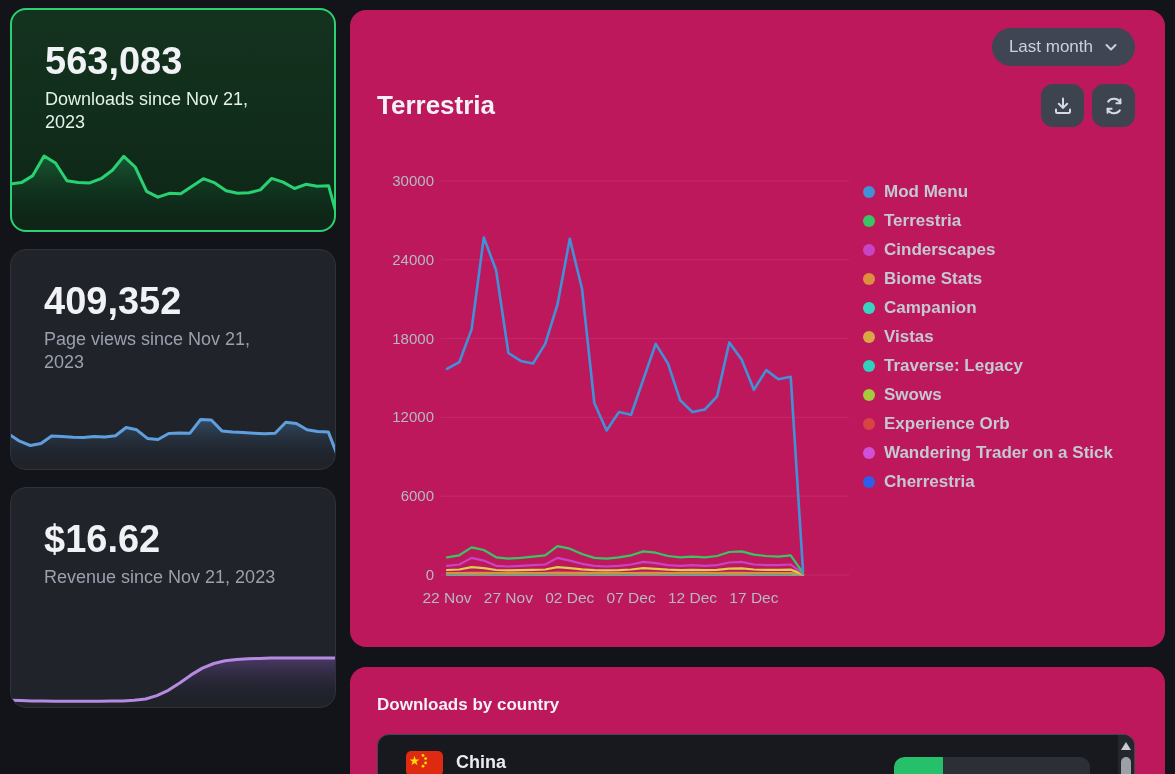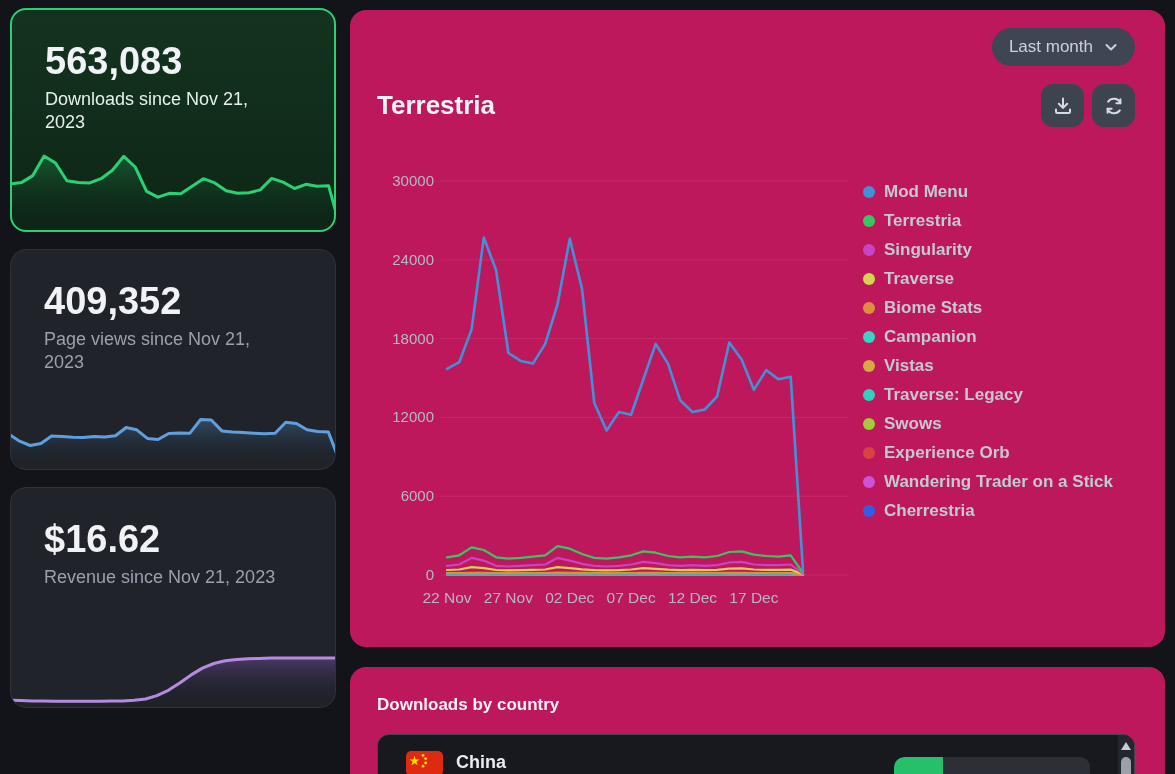--- a/index.html
+++ b/index.html
@@ -188,25 +188,21 @@
             <li>
               <span class="dot" style="background: rgb(65, 145, 214);"></span>
               <span>Mod Menu</span>
             </li>
             <li>
               <span class="dot" style="background: rgb(56, 198, 98);"></span>
               <span>Terrestria</span>
             </li>
             <li>
               <span class="dot" style="background: rgb(201, 68, 196);"></span>
-              <span>Singularity</span>
-            </li>
-            <li>
-              <span class="dot" style="background: rgb(212, 212, 78);"></span>
-              <span>Traverse</span>
+              <span>Cinderscapes</span>
             </li>
             <li>
               <span class="dot" style="background: rgb(221, 143, 61);"></span>
               <span>Biome Stats</span>
             </li>
             <li>
               <span class="dot" style="background: rgb(56, 212, 195);"></span>
               <span>Campanion</span>
             </li>
             <li>

